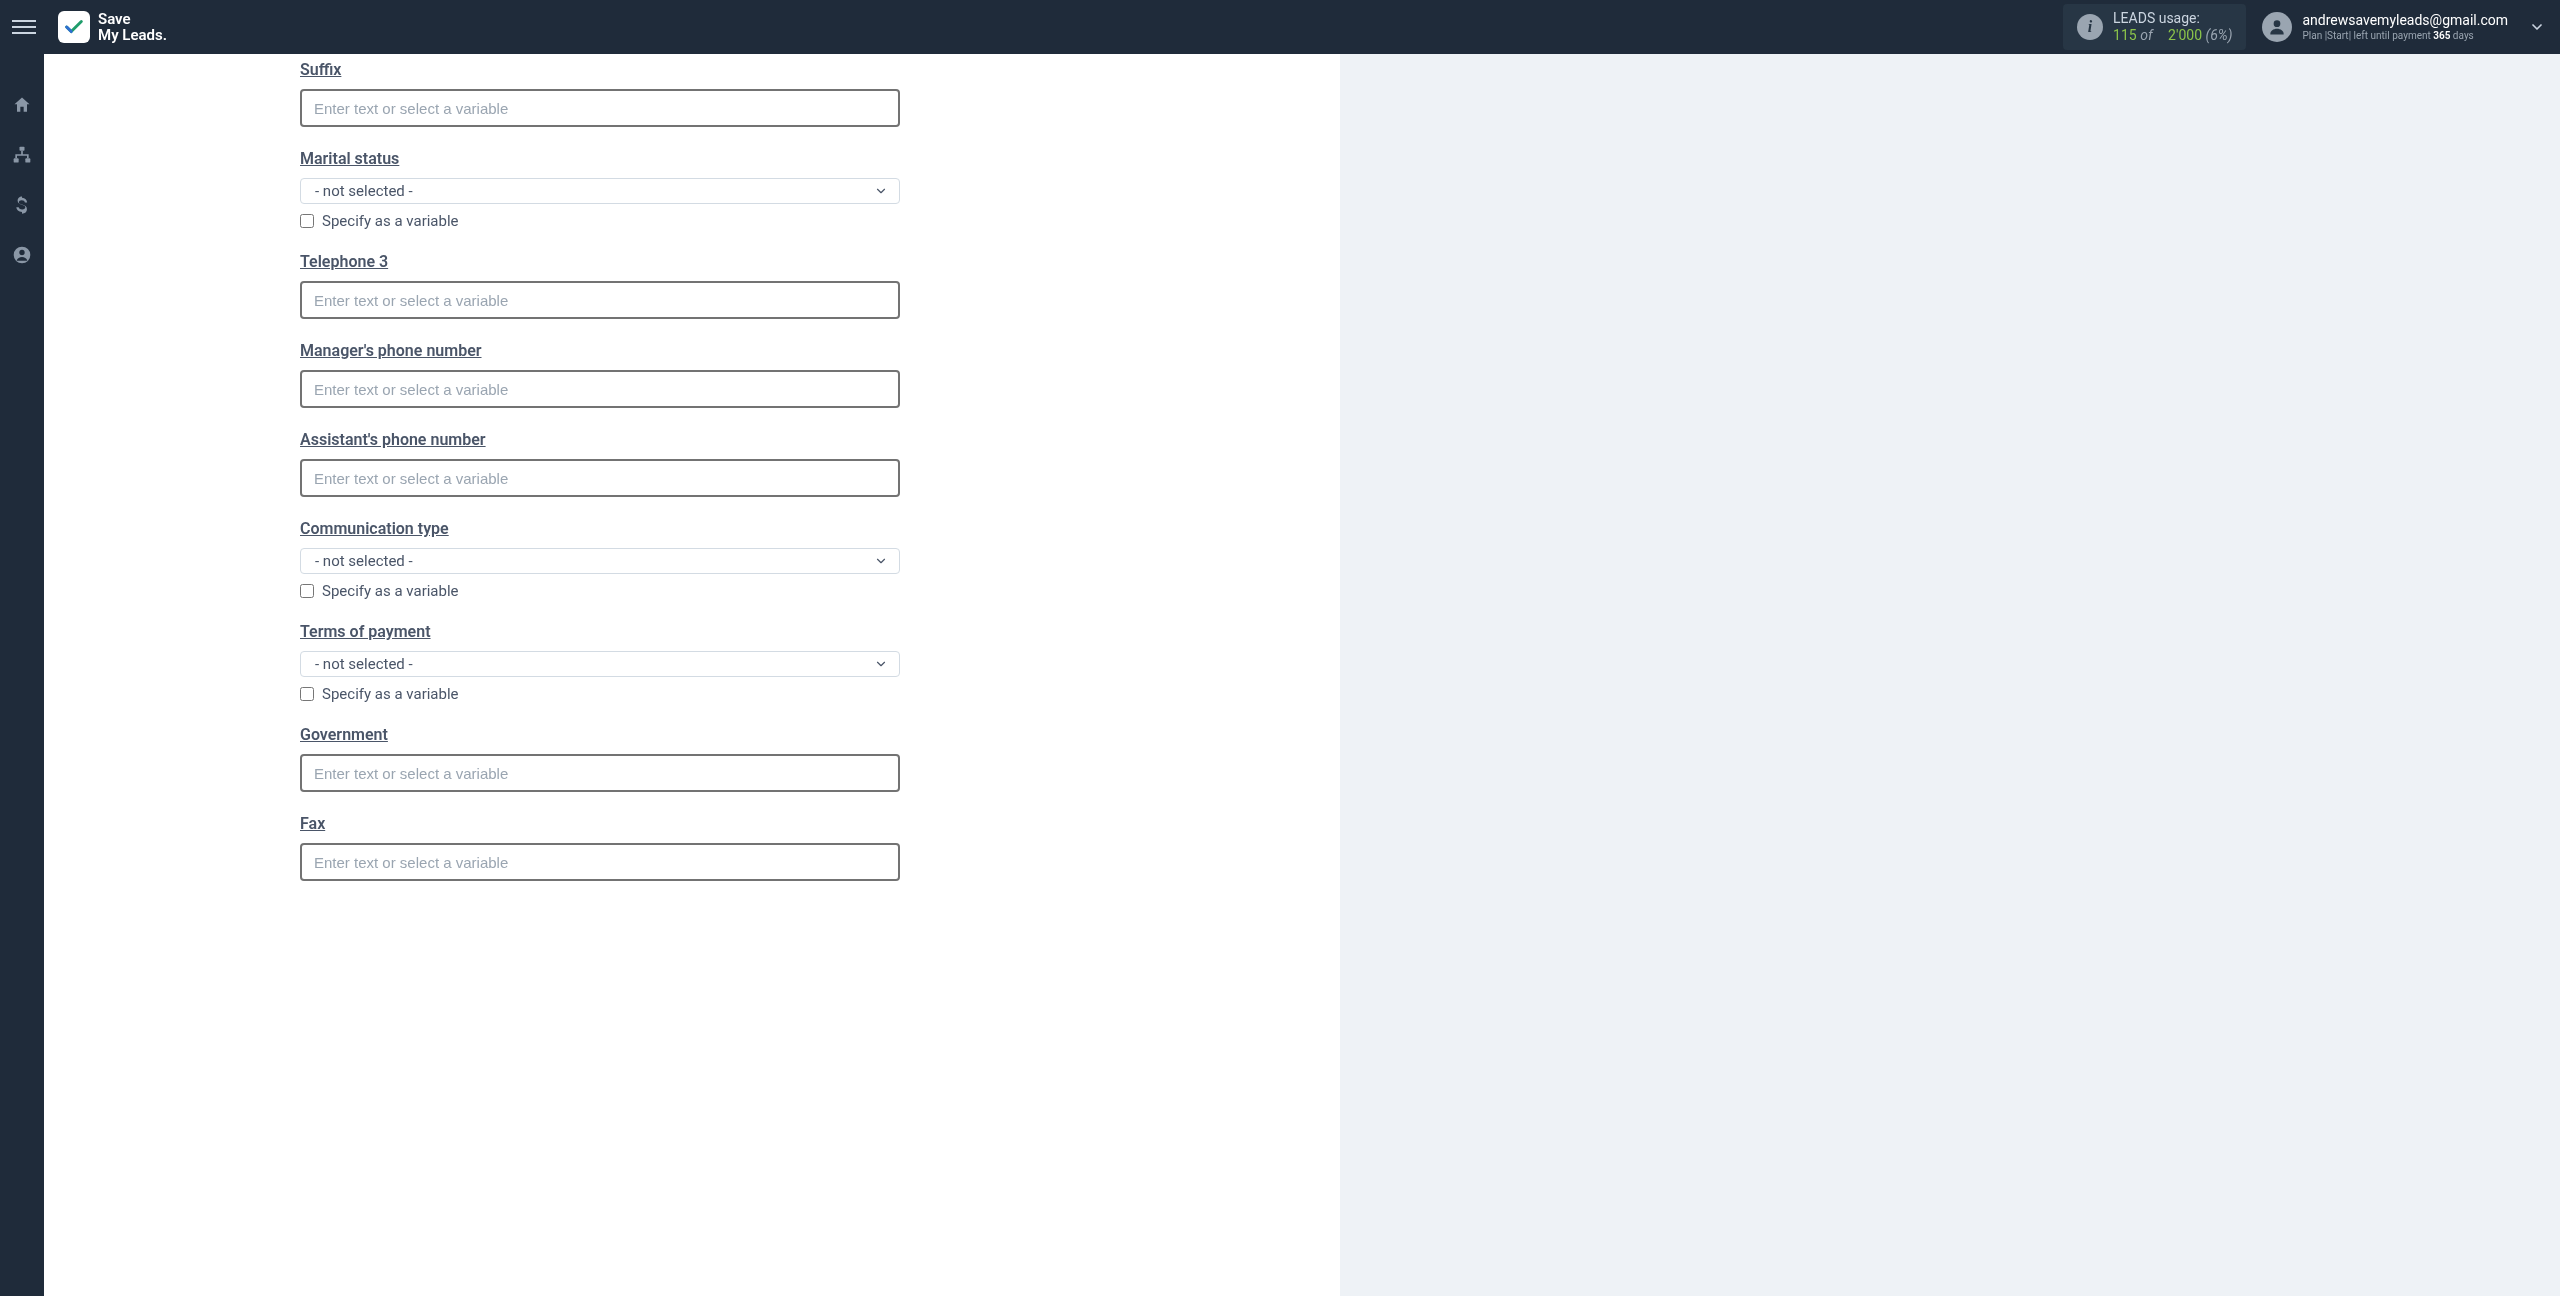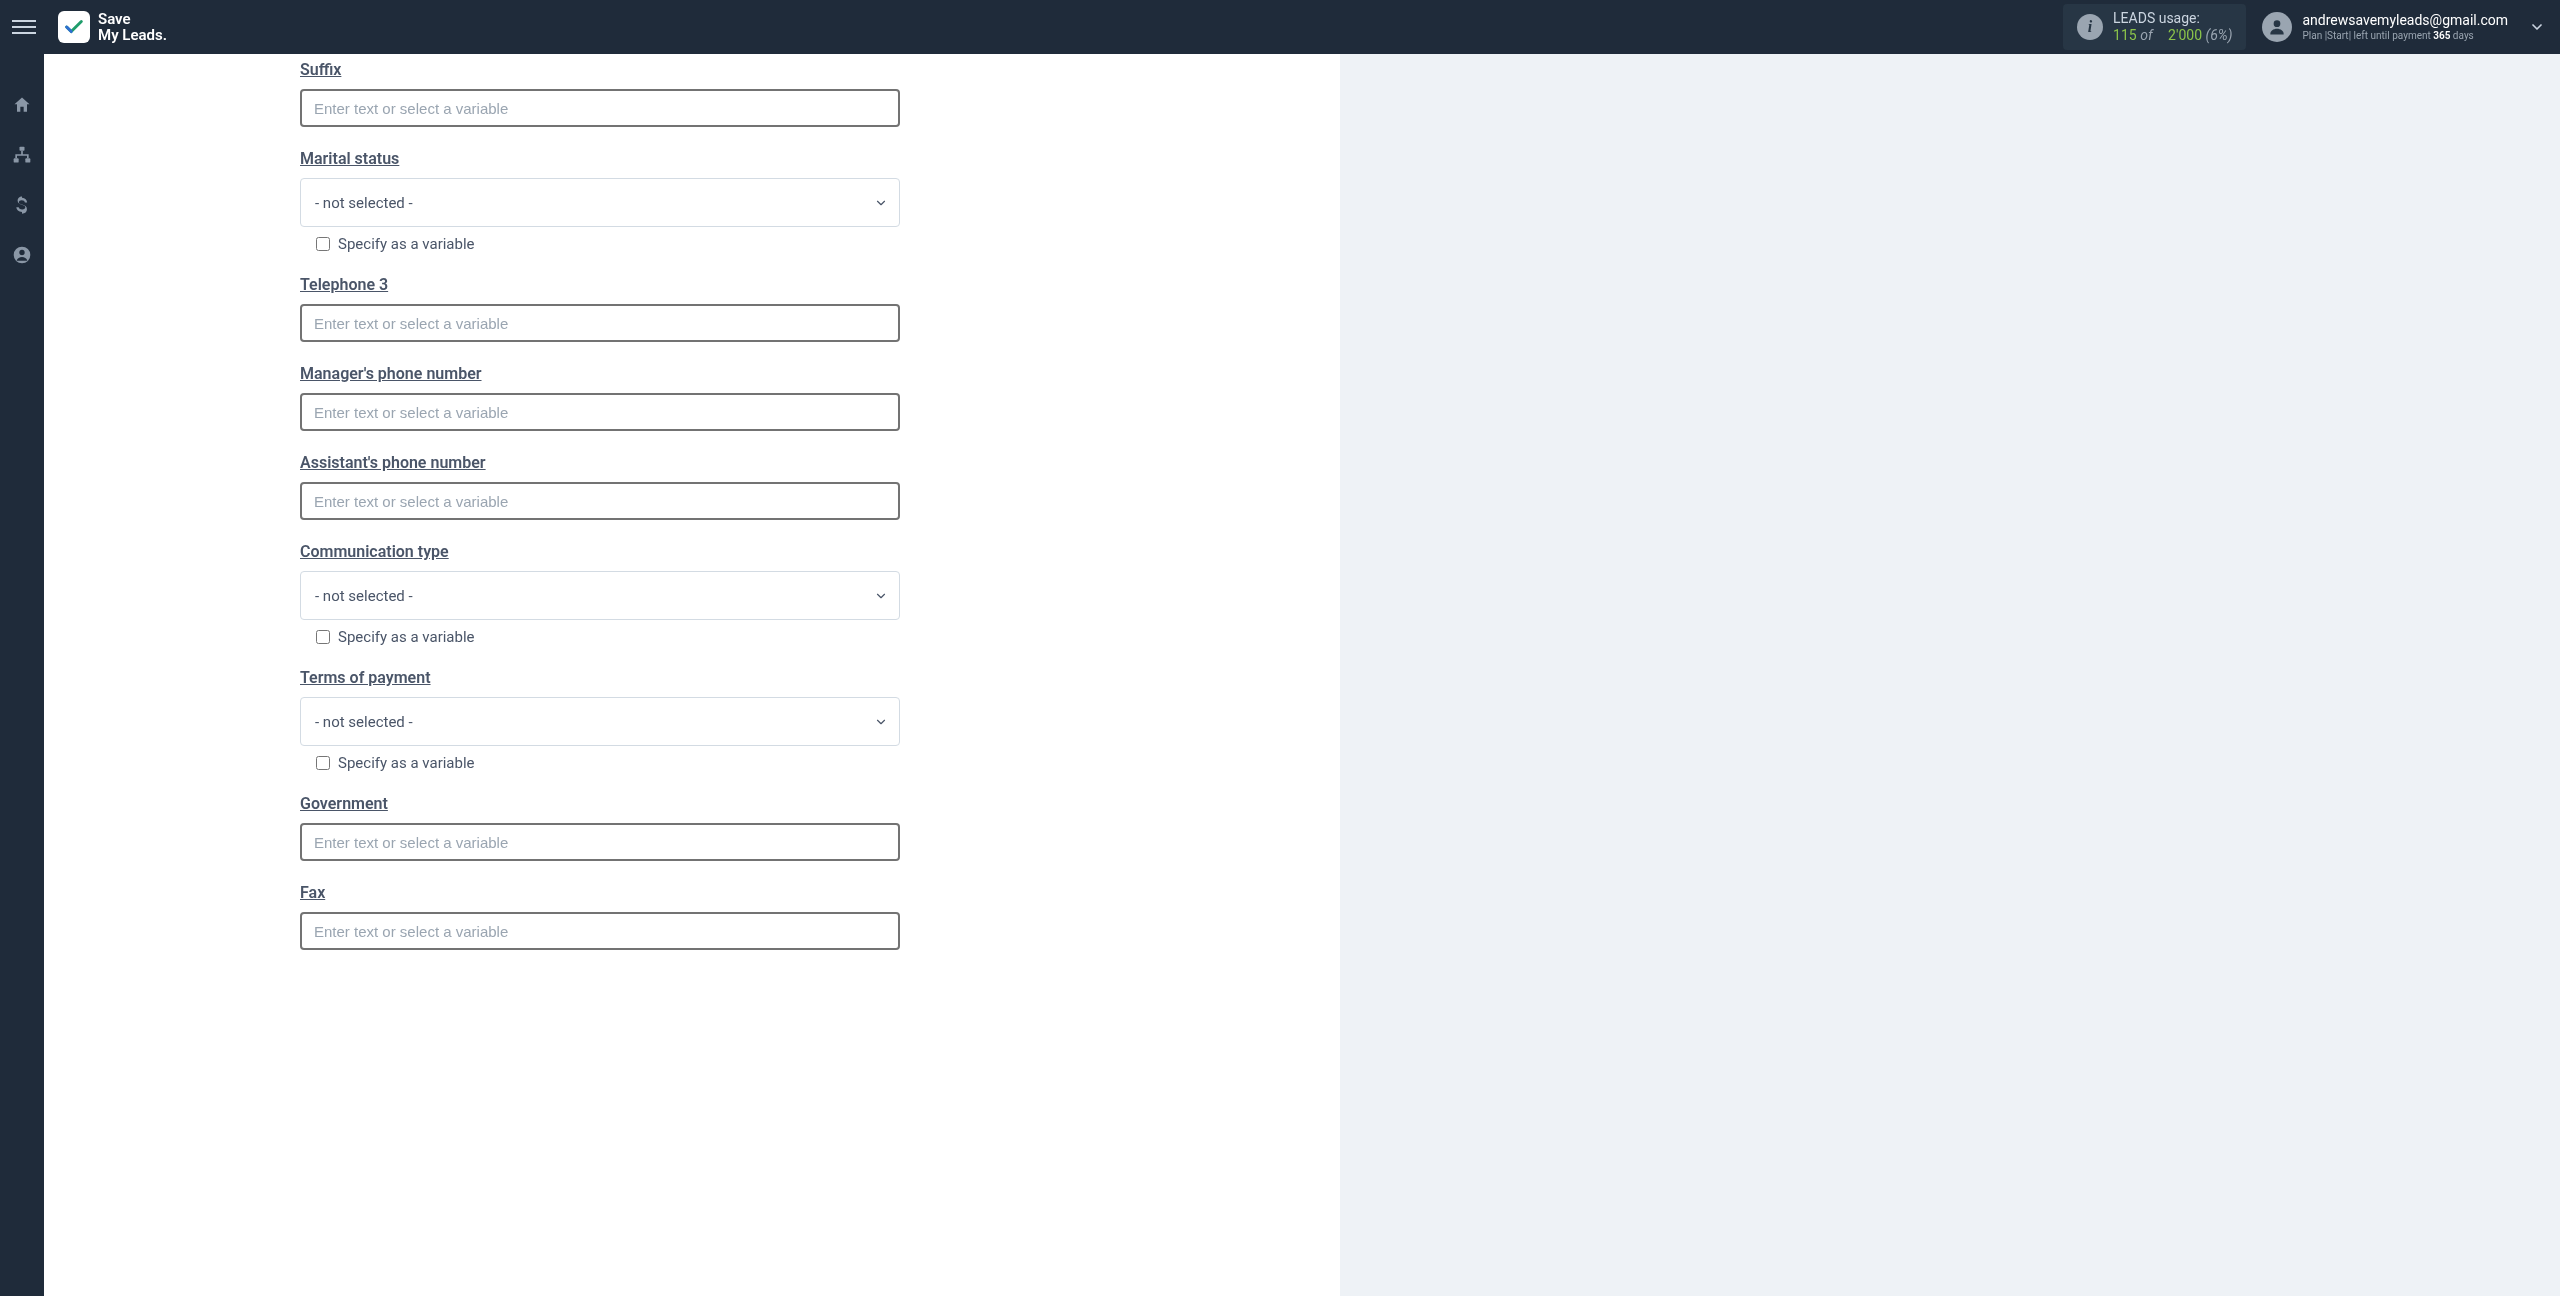--- a/index.html
+++ b/index.html
@@ -38,23 +38,23 @@
   .sidebar .nav-icon { width: 22px; height: 22px; color: #8a97a6; cursor: pointer; display: flex; align-items: center; justify-content: center; }
   .main { flex: 1; overflow: auto; display: flex; justify-content: flex-start; }
   .panel { background: #ffffff; width: 1296px; margin-left: 0; min-height: 100%; padding: 0 40px 40px 40px; }
   .form { width: 600px; margin-left: 216px; padding-top: 6px; }
 
   .field { margin-bottom: 22px; }
   .field-label { font-size: 16px; font-weight: 600; color: #4a5568; margin-bottom: 10px; display: block; text-decoration: underline; }
   .text-input { width: 100%; height: 38px; border: 2px solid #737373; border-radius: 4px; padding: 0 12px; font-size: 15px; color: #4a5568; outline: none; background: #fff; }
   .text-input::placeholder { color: #9aa5b1; }
   .select { position: relative; width: 100%; }
-  .select-box { width: 100%; height: 49px; border: 1px solid #d3dbe3; border-radius: 4px; padding: 0 40px 0 14px; font-size: 15px; color: #4a5568; background: #fff; display: flex; align-items: center; cursor: pointer; }
+  .select-box { width: 100%; height: 26px; border: 1px solid #d3dbe3; border-radius: 4px; padding: 0 40px 0 14px; font-size: 15px; color: #4a5568; background: #fff; display: flex; align-items: center; cursor: pointer; }
   .select-caret { position: absolute; right: 12px; top: 50%; transform: translateY(-50%); pointer-events: none; color: #4a5568; }
-  .checkbox-row { display: flex; align-items: center; gap: 8px; margin-top: 8px; font-size: 15px; color: #4a5568; margin-left: 16px; }
+  .checkbox-row { display: flex; align-items: center; gap: 8px; margin-top: 8px; font-size: 15px; color: #4a5568; }
   .checkbox-row input[type="checkbox"] { width: 14px; height: 14px; cursor: pointer; }
 
   svg { display: block; }
 </style>
 </head>
 <body>
 
 <div class="app">
 
   <div class="topbar">

